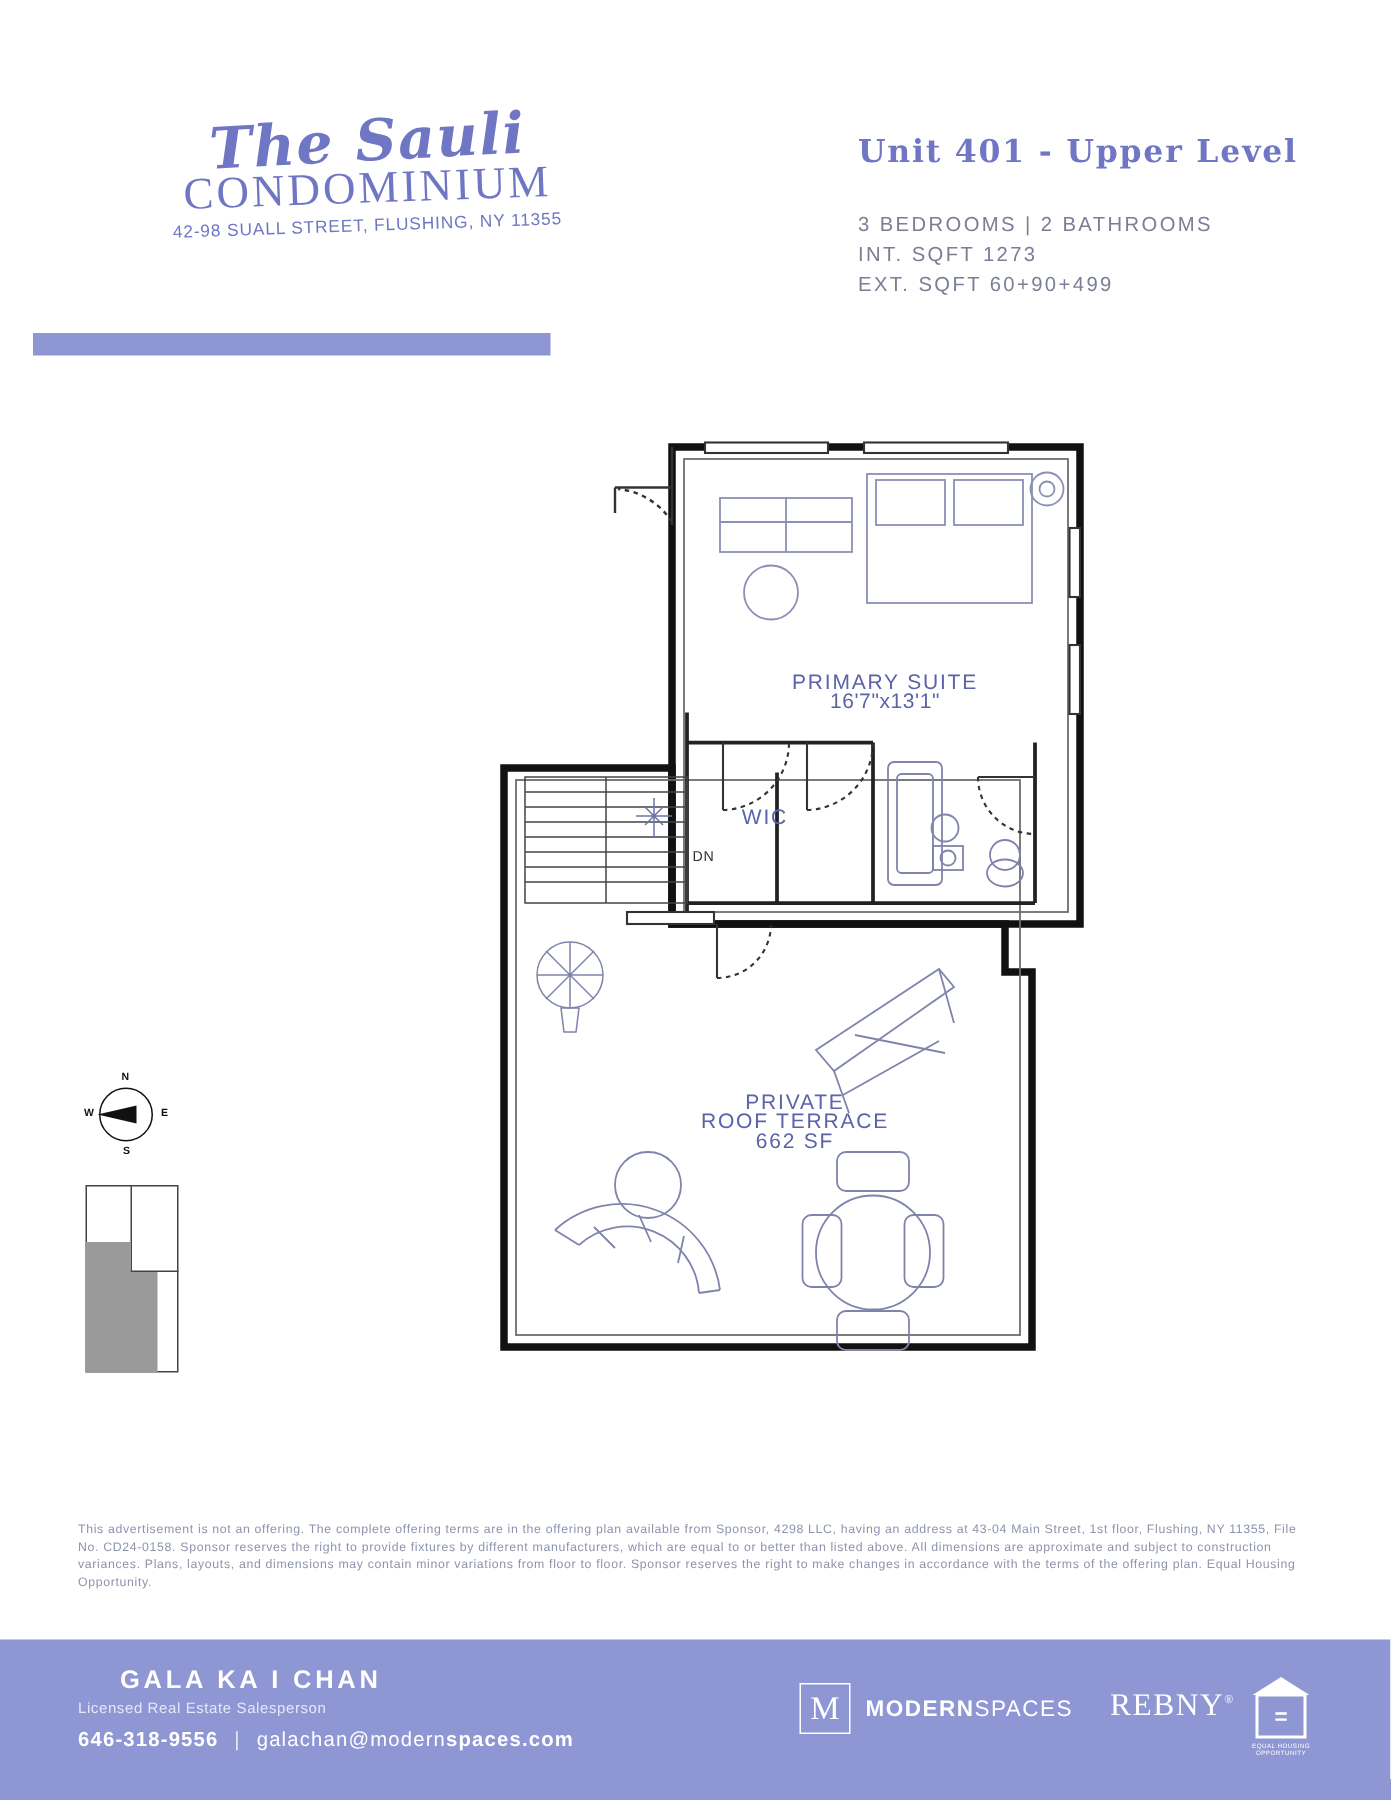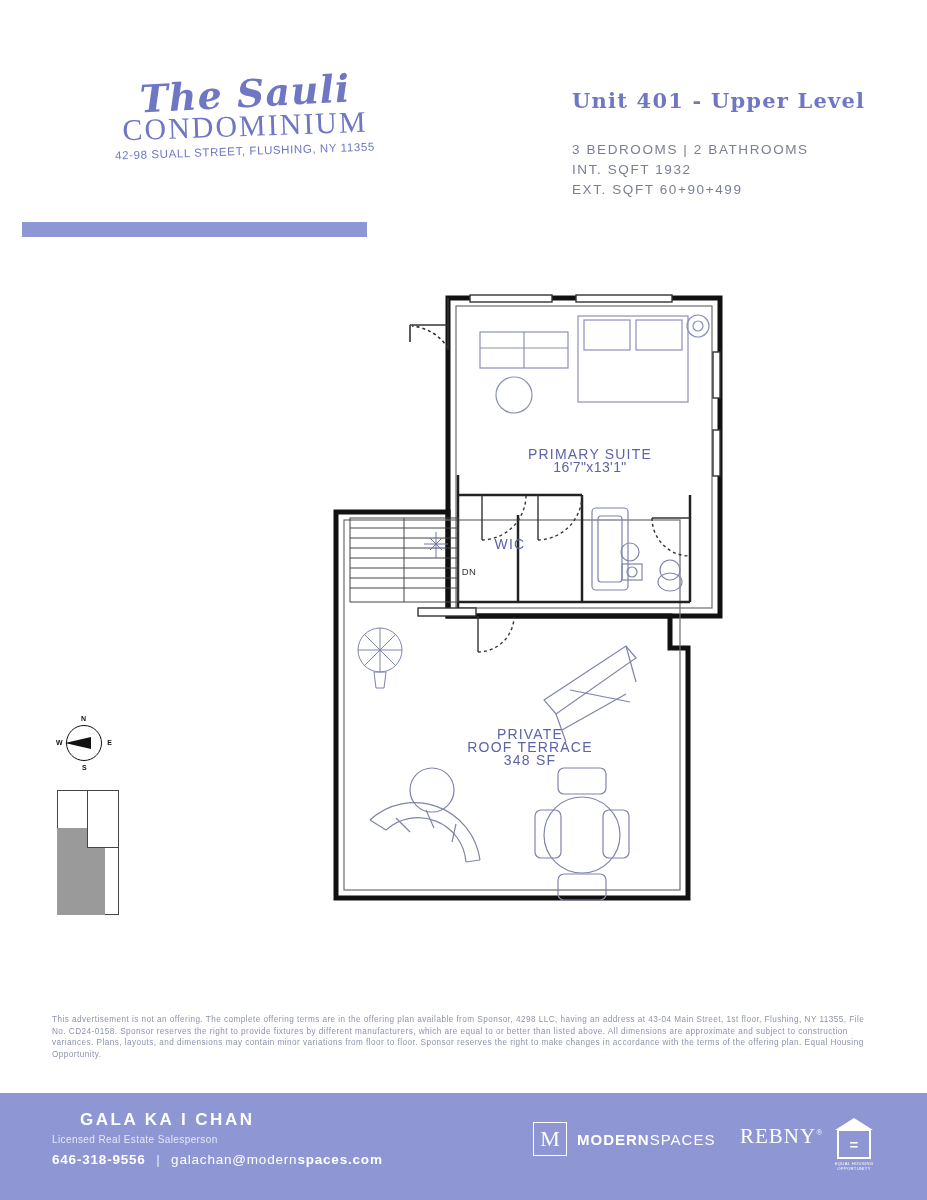--- a/index.html
+++ b/index.html
@@ -149,21 +149,21 @@
 
   <div class="brand">
     <div class="brand-script">The Sauli</div>
     <div class="brand-main">CONDOMINIUM</div>
     <div class="brand-addr">42-98 SUALL STREET, FLUSHING, NY 11355</div>
   </div>
 
   <div class="unit-title">Unit 401 - Upper Level</div>
   <div class="unit-meta">
     <div>3 BEDROOMS | 2 BATHROOMS</div>
-    <div>INT. SQFT 1932</div>
+    <div>INT. SQFT 1273</div>
     <div>EXT. SQFT 60+90+499</div>
   </div>
 
   <div class="rule"></div>
 
   <div class="compass">
     <div class="ring"></div>
     <div class="needle"></div>
     <div class="lbl n">N</div>
     <div class="lbl s">S</div>
@@ -301,21 +301,21 @@
       <div class="dim">16'7"x13'1"</div>
     </div>
 
     <div class="label" style="left:150px; top:248px; width:60px;text-align:center;">
       <div>WIC</div>
     </div>
 
     <div class="label" style="left:110px; top:438px; width:180px;">
       <div>PRIVATE</div>
       <div>ROOF TERRACE</div>
-      <div>348 SF</div>
+      <div>662 SF</div>
     </div>
 
     <div class="label label-sm" style="left:126px; top:275px; width:26px; color:#333; letter-spacing:0.5px;">DN</div>
   </div>
 
   <div class="disclaimer">This advertisement is not an offering. The complete offering terms are in the offering plan available from Sponsor, 4298 LLC, having an address at 43-04 Main Street, 1st floor, Flushing, NY 11355, File No. CD24-0158. Sponsor reserves the right to provide fixtures by different manufacturers, which are equal to or better than listed above. All dimensions are approximate and subject to construction variances. Plans, layouts, and dimensions may contain minor variations from floor to floor. Sponsor reserves the right to make changes in accordance with the terms of the offering plan. Equal Housing Opportunity.</div>
 
   <div class="footer-bar"></div>
   <div class="agent-name">GALA KA I CHAN</div>
   <div class="agent-role">Licensed Real Estate Salesperson</div>

